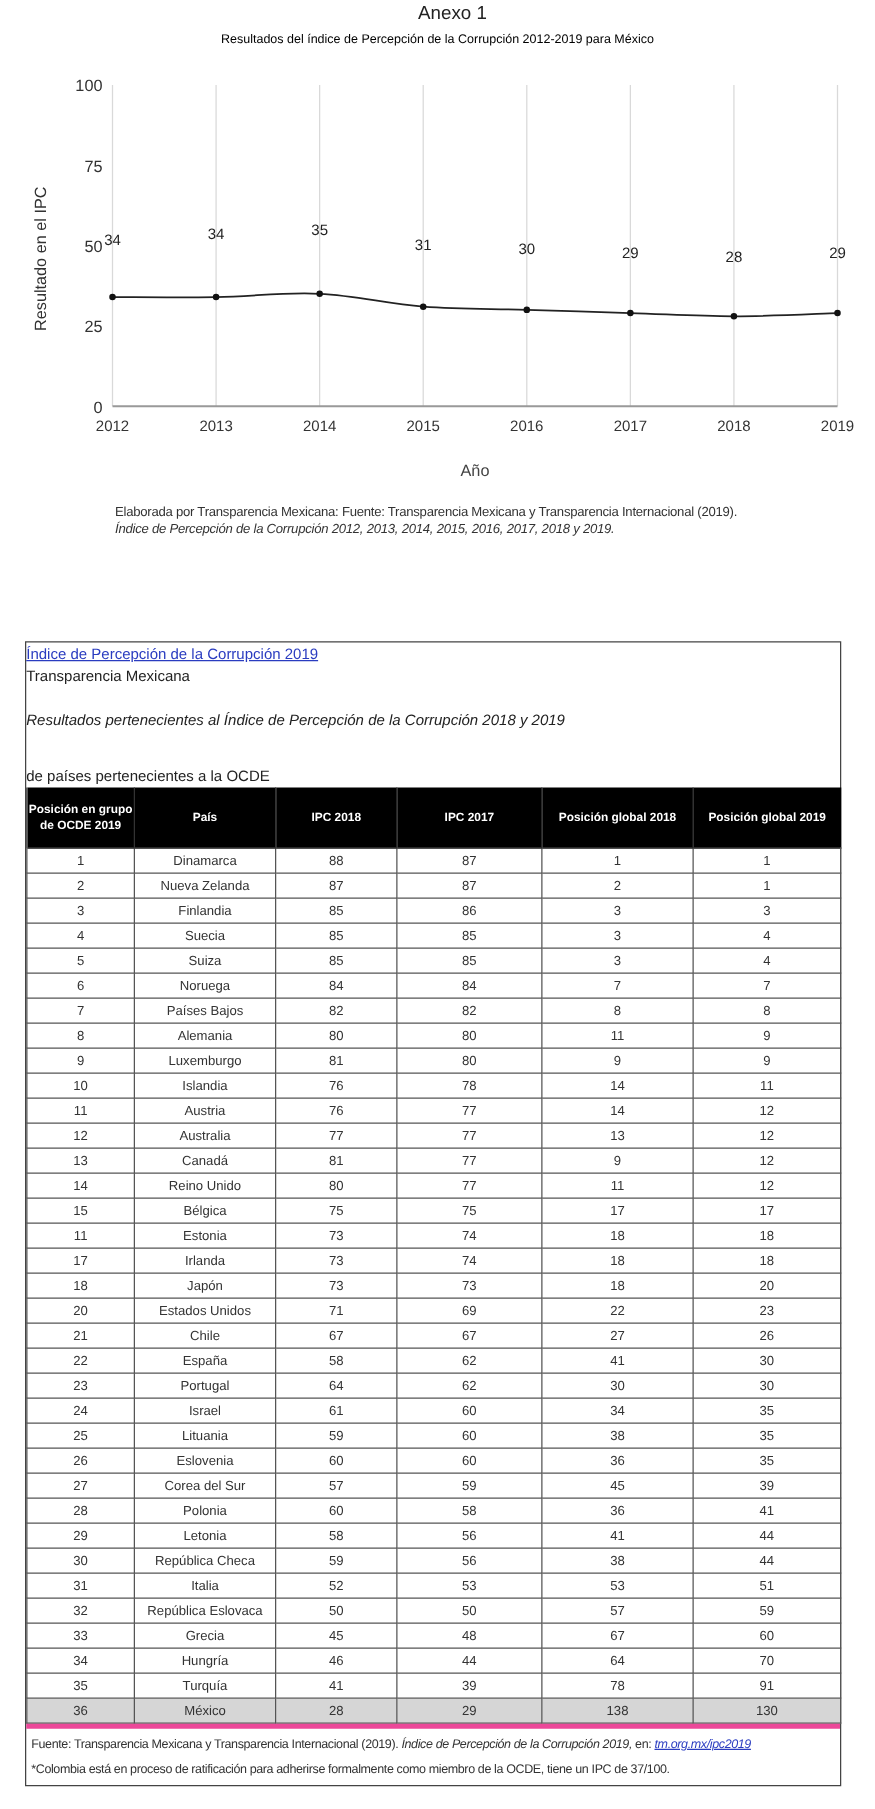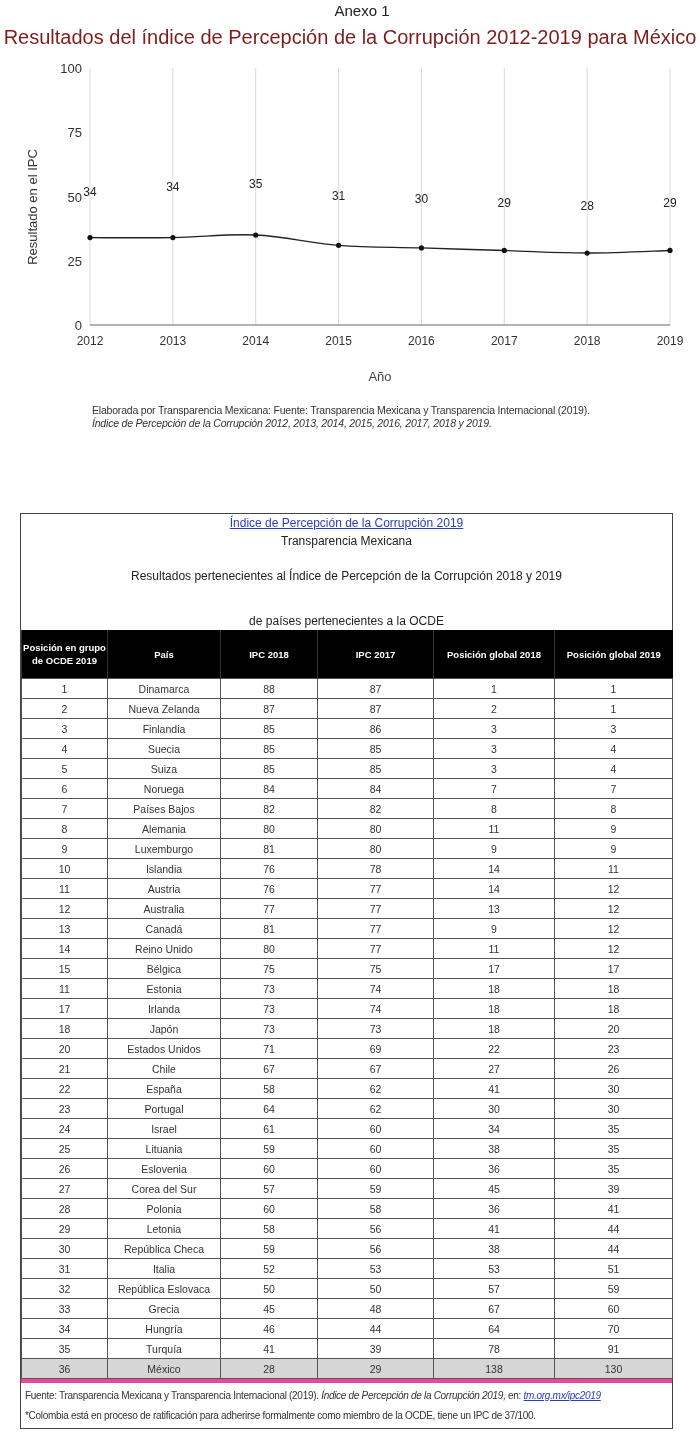--- a/index.html
+++ b/index.html
@@ -1,27 +1,27 @@
 <!DOCTYPE html>
 <html><head>
 <meta charset="utf-8">
 <style>
   html, body { margin: 0; padding: 0; background: #ffffff; }
   body { width: 700px; height: 1447px; position: relative; overflow: hidden; font-family: "Liberation Sans", sans-serif; color: #222; }
   .annex-title { position: absolute; top: 2px; left: 12px; width: 700px; text-align: center; font-size: 15px; color: #222; }
-  .chart-title { position: absolute; top: 26px; left: 0; width: 700px; text-align: center; font-size: 20px; color: #7f1d1d; }
+  .chart-title { position: absolute; top: 26px; left: 0; width: 700px; text-align: center; font-size: 10px; color: #000000; }
   #chart { position: absolute; left: 0; top: 55px; }
   .note { position: absolute; left: 92px; top: 404px; font-size: 10.5px; color: #333; line-height: 13px; letter-spacing: -0.2px; }
   .note .it { font-style: italic; }
 
   .tbl-wrap { position: absolute; left: 20px; top: 513px; width: 651px; border: 1px solid #444; }
-  .tbl-head { text-align: center; font-family: "Liberation Sans", sans-serif; font-size: 12px; color: #222; }
+  .tbl-head { font-family: "Liberation Sans", sans-serif; font-size: 12px; color: #222; }
   .tbl-head .link { color: #2a3cc0; text-decoration: underline; display: block; padding-top: 2px; height: 18px; }
   .tbl-head .org { display: block; height: 22px; }
-  .tbl-head .sub1 { display: block; height: 19px; padding-top: 13px; }
+  .tbl-head .sub1 { display: block; height: 19px; padding-top: 13px; font-style: italic; }
   .tbl-head .sub2 { display: block; height: 16px; margin-top: 26px; }
   table { border-collapse: collapse; width: 651px; table-layout: fixed; font-size: 10.5px; }
   th { background: #000; color: #fff; font-weight: bold; font-size: 9.5px; height: 48px; padding: 0; text-align: center; line-height: 13px; border-left: 1px solid #333; }
   th.pos-col { font-size: 9.5px; }
   td { border: 1px solid #555; text-align: center; height: 19px; padding: 0; color: #333; }
   tr.highlight td { background: #d6d6d6; }
   .footer { border-top: 4px solid #ec4899; font-size: 10px; color: #333; padding: 3px 4px 2px 4px; line-height: 20px; letter-spacing: -0.3px; }
   .footer .it { font-style: italic; }
   .footer .url { color: #2a3cc0; text-decoration: underline; font-style: italic; }
 </style>

